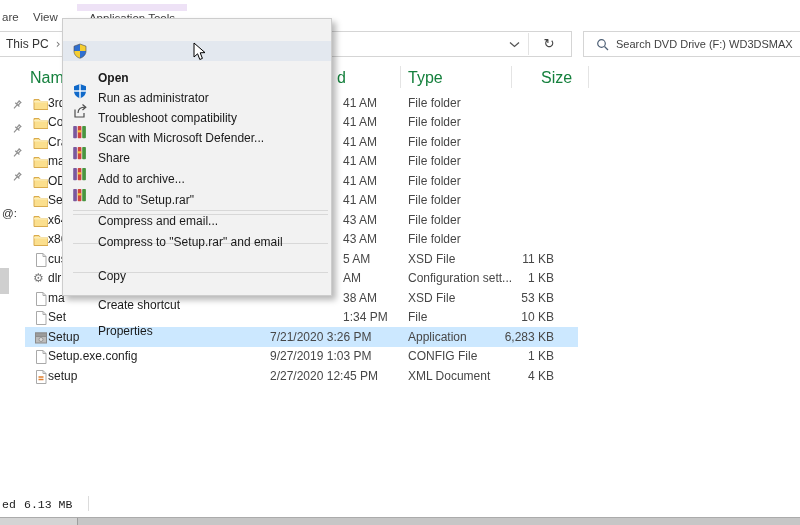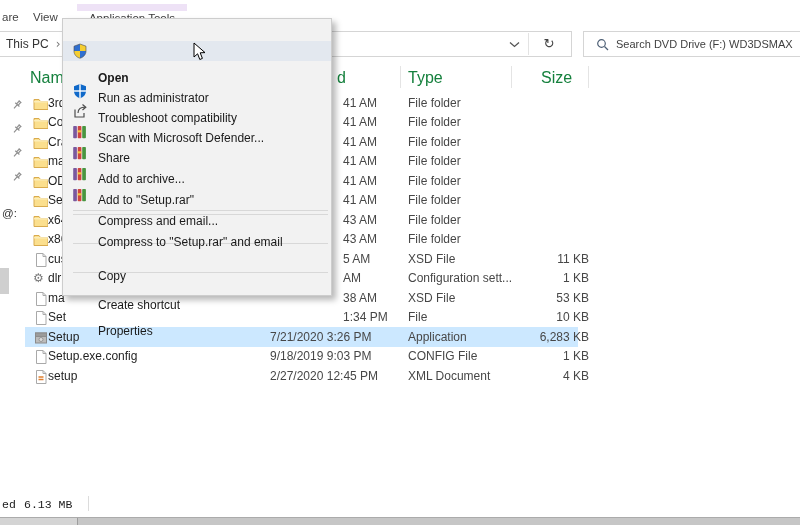--- a/index.html
+++ b/index.html
@@ -41,21 +41,21 @@
   
   .rows { position:absolute; left:25px; top:93px; width:565px; }
   .row { position:relative; width:553px; height:19.5px; }
   .row.sel { background:#cce8ff; }
   .ric { position:absolute; left:8px; top:2.5px; width:15px; height:15px; }
   .rname { position:absolute; left:23px; top:2.5px; color:#1f1f1f; white-space:nowrap; }
   .rdate, .rtype, .rsize { position:absolute; top:2.5px; color:#474747; white-space:nowrap; }
   .rdate.full { left:245px; }
   .rdate.frag { left:318px; }
   .rtype { left:383px; }
-  .rsize { left:486px; width:78px; text-align:right; }
+  .rsize { left:451px; width:78px; text-align:right; }
 
   
   .statusbar { position:absolute; left:0; top:492px; width:800px; height:24px; background:#fff;font-family:Liberation Mono, monospace; }
   .status-frag { position:absolute; left:2px; top:6px; font-size:11.5px; color:#1a1a1a; }
   .status-size { position:absolute; left:24px; top:6px; font-size:11.5px; color:#1a1a1a; }
   .status-div { position:absolute; left:88px; top:4px; width:1px; height:15px; background:#dcdcdc; }
   .bottomstrip { position:absolute; left:0; top:517px; width:800px; height:8px; background:#c6c6c6; border-top:1px solid #ababab; }
   .bottomstrip-left { position:absolute; left:0; top:0; width:78px; height:8px; background:#d4d4d4; border-right:1px solid #9e9e9e; }
 
   
@@ -308,21 +308,21 @@
     <span class="rname">Setup</span>
     <span class="rdate full">7/21/2020 3:26 PM</span>
     <span class="rtype">Application</span>
     <span class="rsize">6,283 KB</span>
   </div>
   <div class="row">
     <svg class="ric">
         <use href="#sym-file"></use>
       </svg>
     <span class="rname">Setup.exe.config</span>
-    <span class="rdate full">9/18/2019 9:03 PM</span>
+    <span class="rdate full">9/27/2019 1:03 PM</span>
     <span class="rtype">CONFIG File</span>
     <span class="rsize">1 KB</span>
   </div>
   <div class="row">
     <svg class="ric">
         <use href="#sym-xml"></use>
       </svg>
     <span class="rname">setup</span>
     <span class="rdate full">2/27/2020 12:45 PM</span>
     <span class="rtype">XML Document</span>

